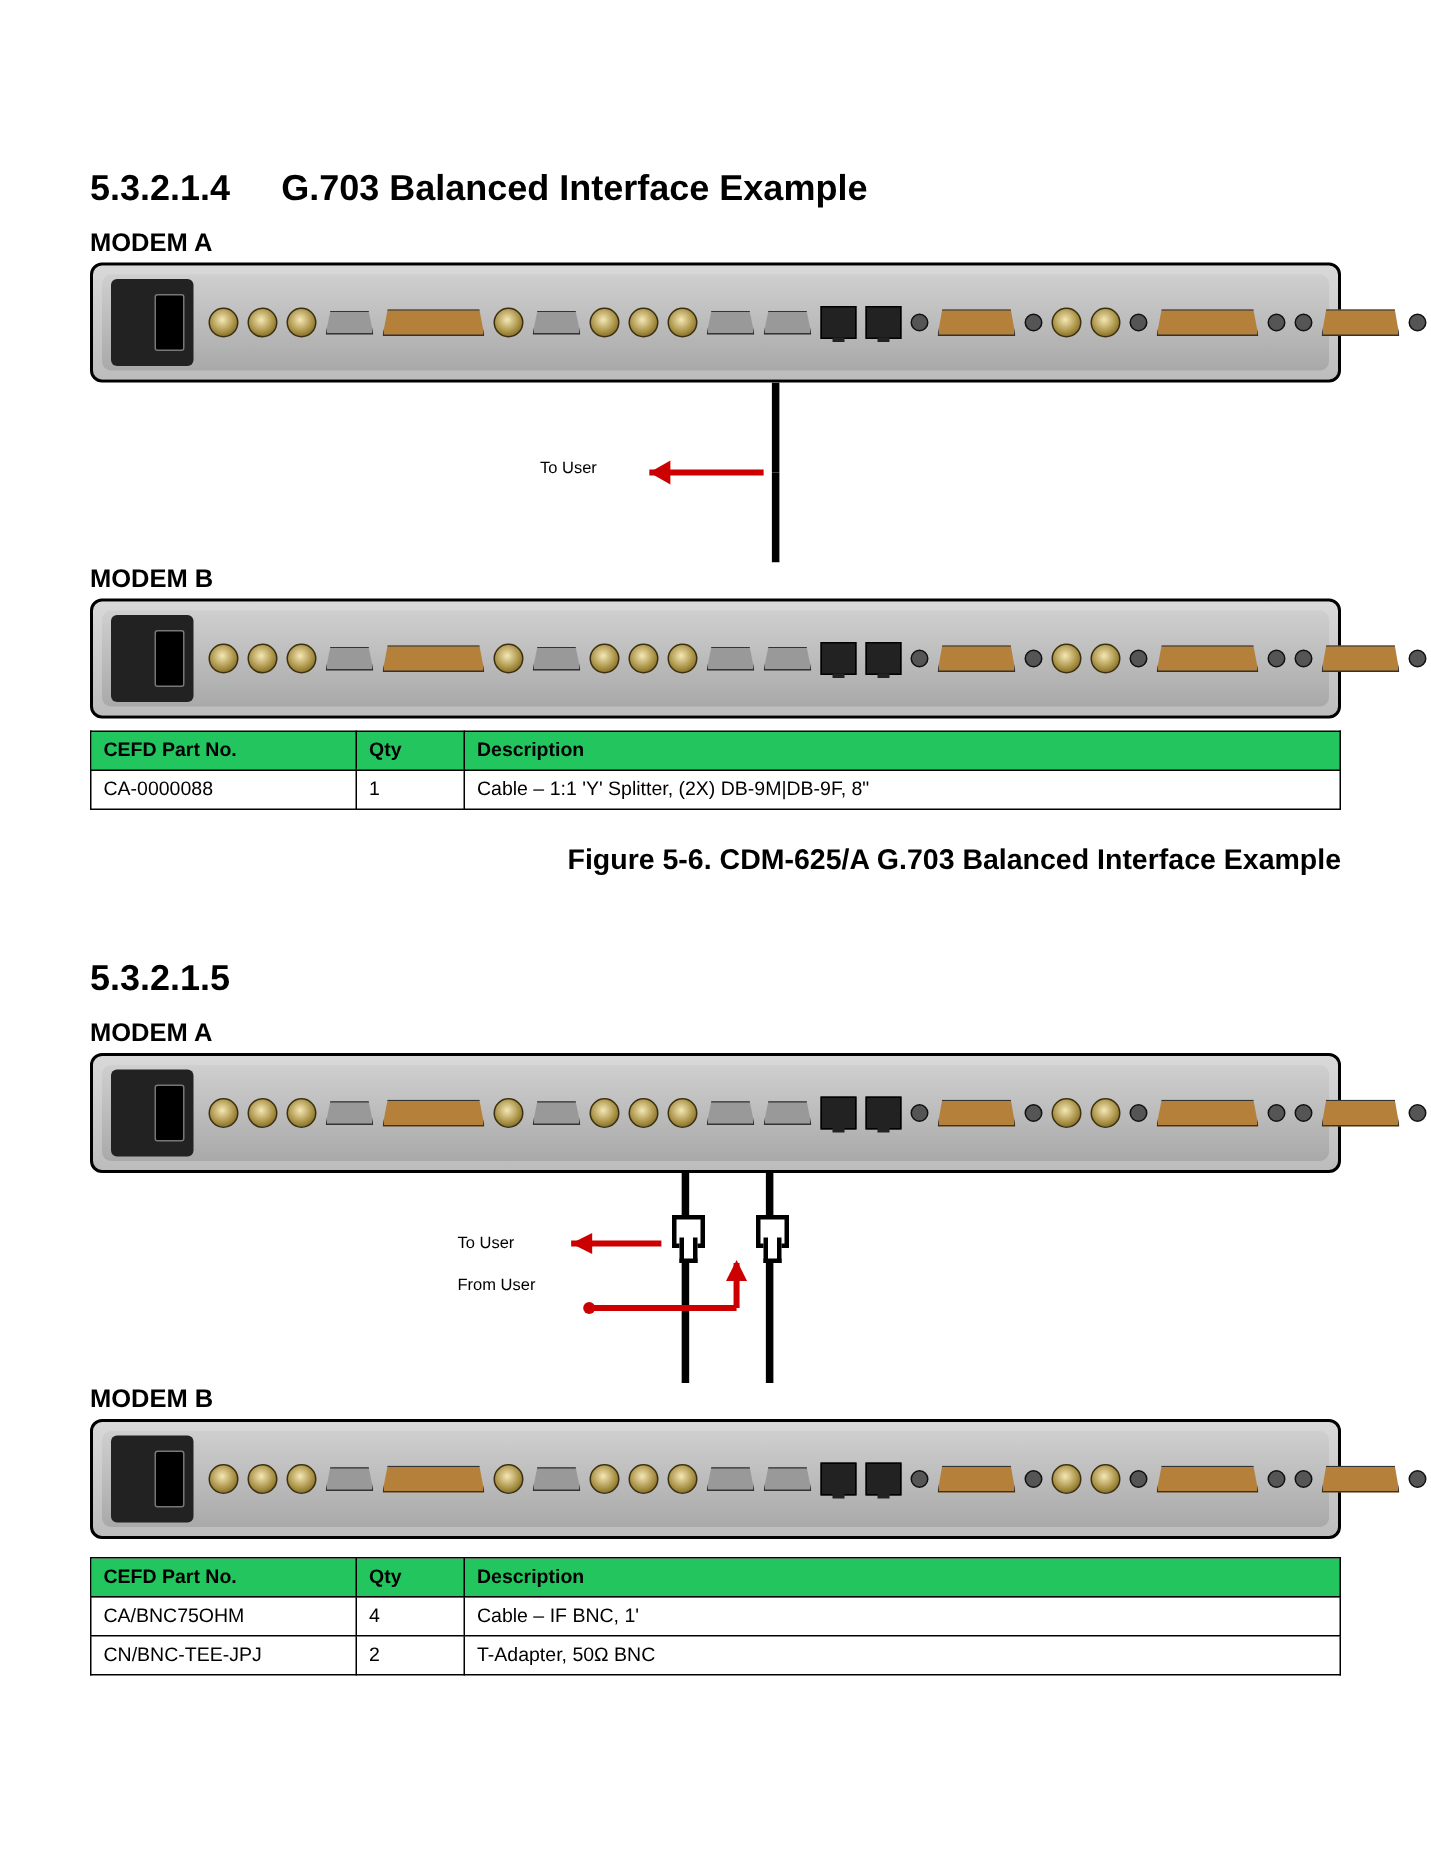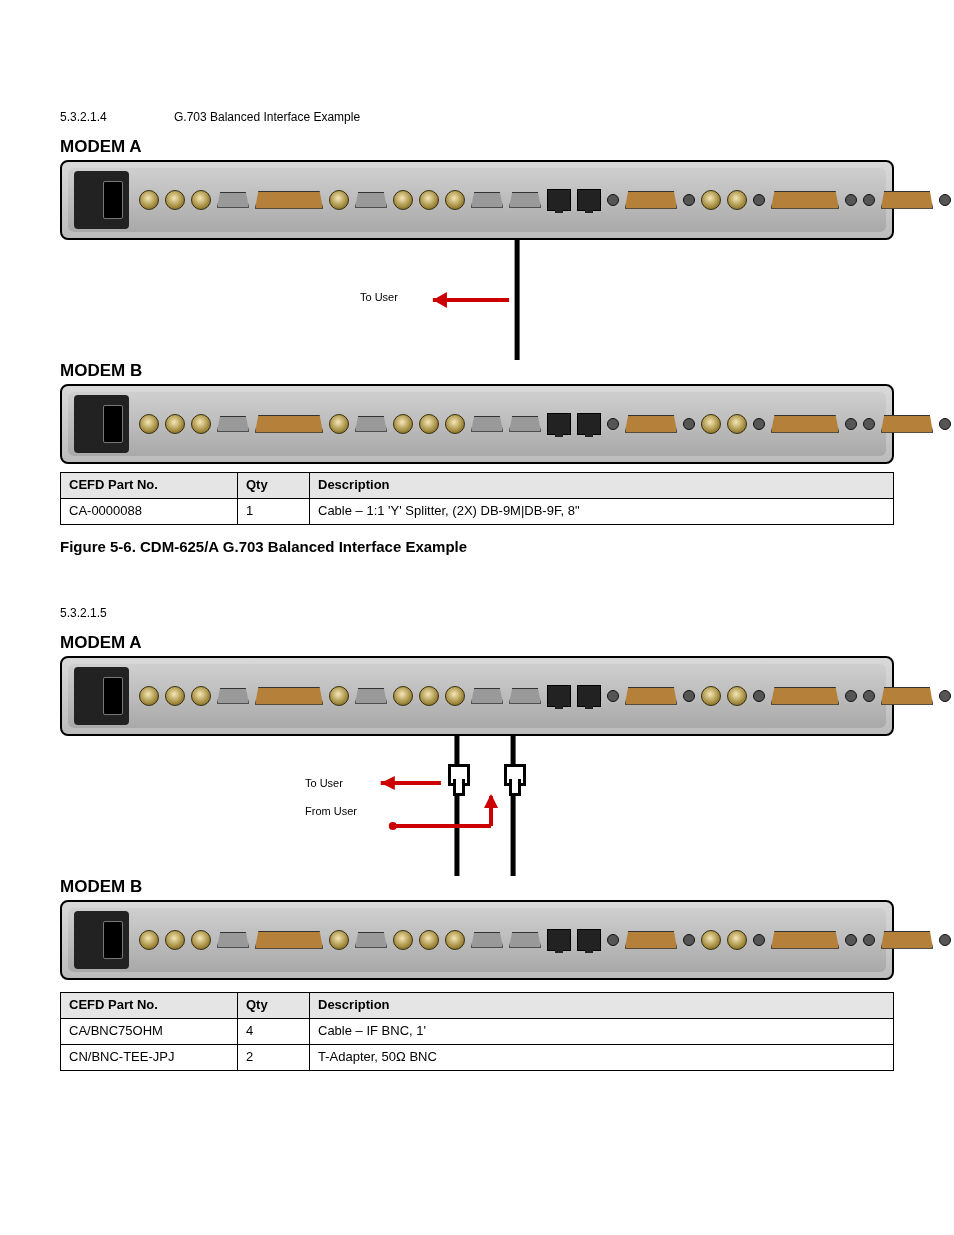--- a/index.html
+++ b/index.html
@@ -8,22 +8,22 @@
     color: #000;
     background: #fff;
     width: 954px;
     margin: 0;
     padding: 60px 60px 40px 60px;
     box-sizing: border-box;
     line-height: 1.3;
   }
   .sec-heading {
     font-family: Arial, Helvetica, sans-serif;
-    font-weight: 400;
-    font-size: 12px;
+    font-weight: 700;
+    font-size: 24px;
     margin: 50px 0 10px 0;
     display: flex;
     gap: 34px;
   }
   .sec-num { min-width: 80px; }
   .fig-area {
     border: none;
     padding: 0;
     margin: 6px 0 0 0;
   }
@@ -136,29 +136,29 @@
     font-size: 13px;
   }
   .cables-table th, .cables-table td {
     border: 1px solid #000;
     padding: 4px 8px;
     text-align: left;
     vertical-align: middle;
   }
   .cables-table th {
     font-weight: 700;
-    background: #e5e5e5;
+    background: #22c55e;
   }
   .cables-table .col-qty { width: 55px; text-align: left; }
   .cables-table .col-pn { width: 160px; }
   .fig-caption {
-    text-align: left;
+    text-align: right;
     font-weight: 700;
-    font-size: 15px;
-    margin: 12px 0 24px 0;
+    font-size: 19px;
+    margin: 22px 0 24px 0;
   }
   svg.overlay {
     position:absolute; left:0; top:0; width:100%; height:100%;
     pointer-events:none;
   }
   .tee {
     width: 32px; height:28px; position:absolute;
   }
   .tee .body {
     position:absolute; left:8px; top:0; width:16px; height:16px;

